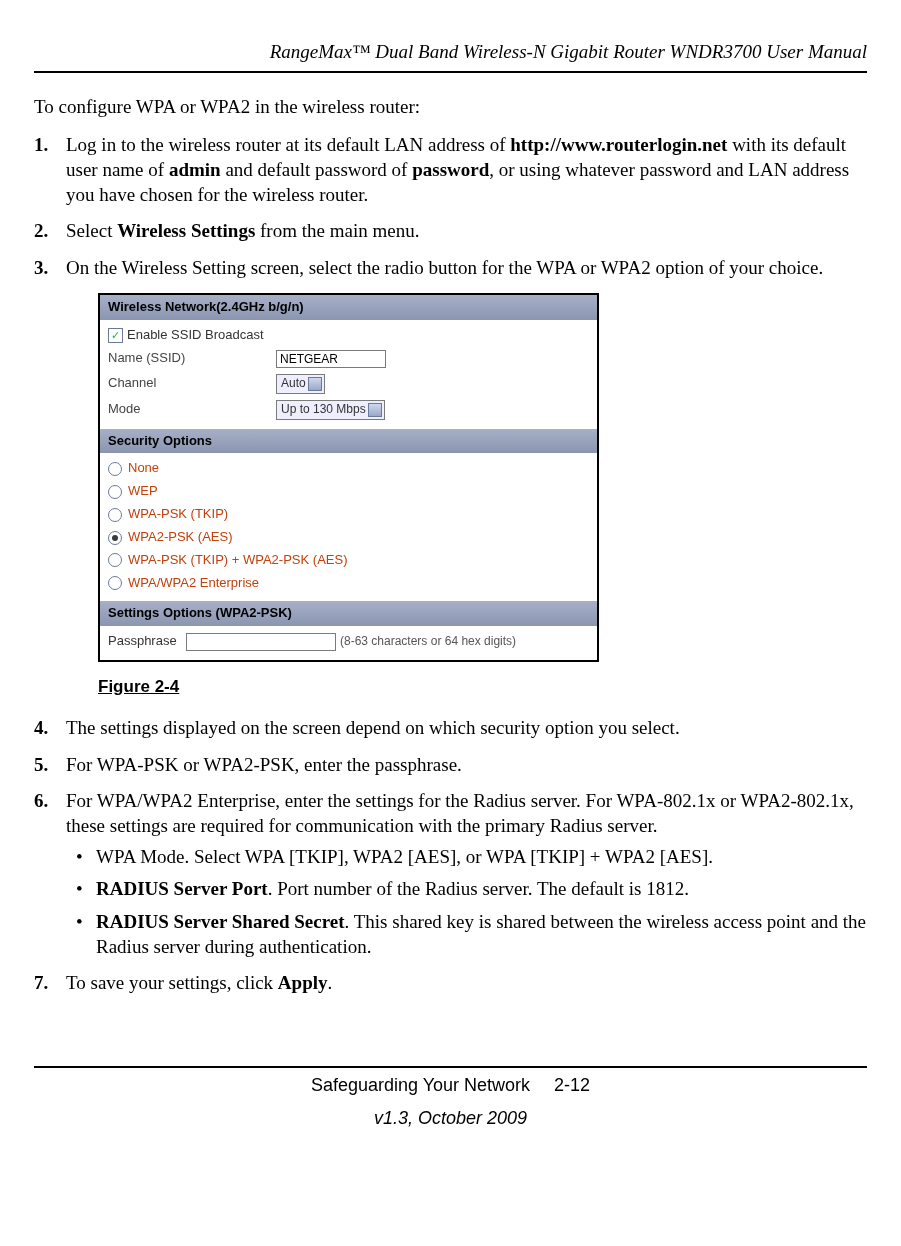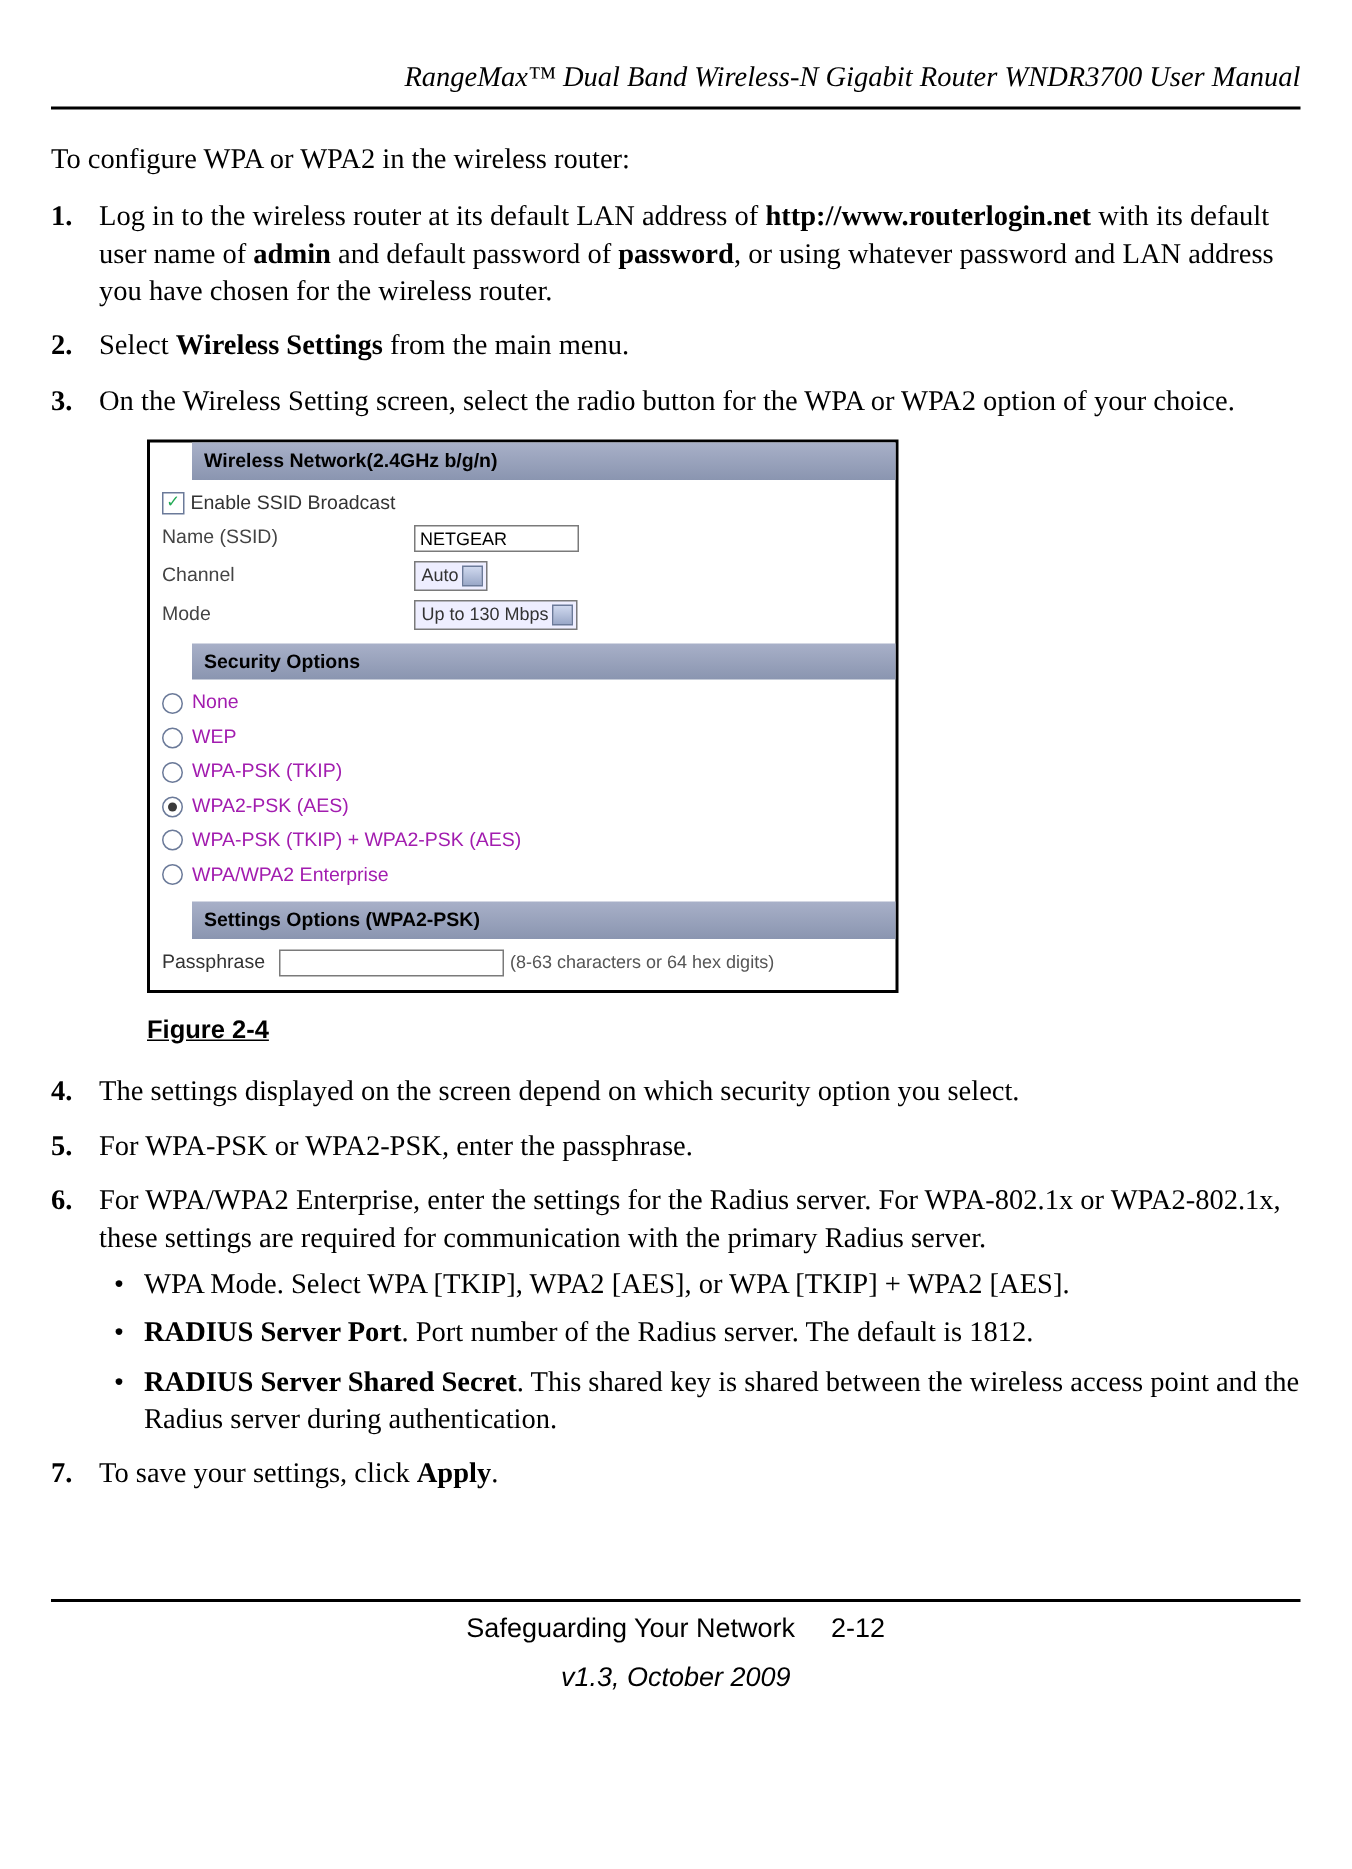--- a/index.html
+++ b/index.html
@@ -51,21 +51,20 @@
     width: 497px;
     background: #fff;
   }
   .fig-section-header {
     background: linear-gradient(#a8b0c8, #8a95b0);
     font-family: Arial, sans-serif;
     font-size: 13px;
     font-weight: bold;
     color: #000;
     padding: 4px 8px;
-    margin-left: 28px;
   }
   .fig-body {
     padding: 4px 8px 6px 8px;
     font-family: Arial, sans-serif;
     font-size: 13px;
     color: #333;
   }
   .fig-row {
     display: flex;
     align-items: center;
@@ -131,21 +130,21 @@
   .fig-radio.selected::after {
     content: "";
     width: 6px; height: 6px;
     background: #3a3a3a;
     border-radius: 50%;
   }
   .fig-option {
     display: flex;
     align-items: center;
     padding: 3px 0;
-    color: #a21caf;
+    color: #c2410c;
   }
   .fig-hint {
     color: #555;
     font-size: 12px;
     margin-left: 4px;
   }
   .figure-caption {
     font-family: Arial, Helvetica, sans-serif;
     font-weight: bold;
     font-size: 17px;

